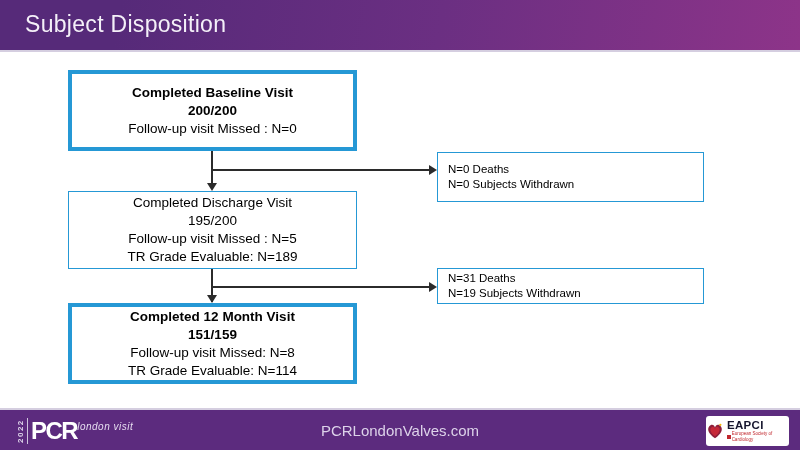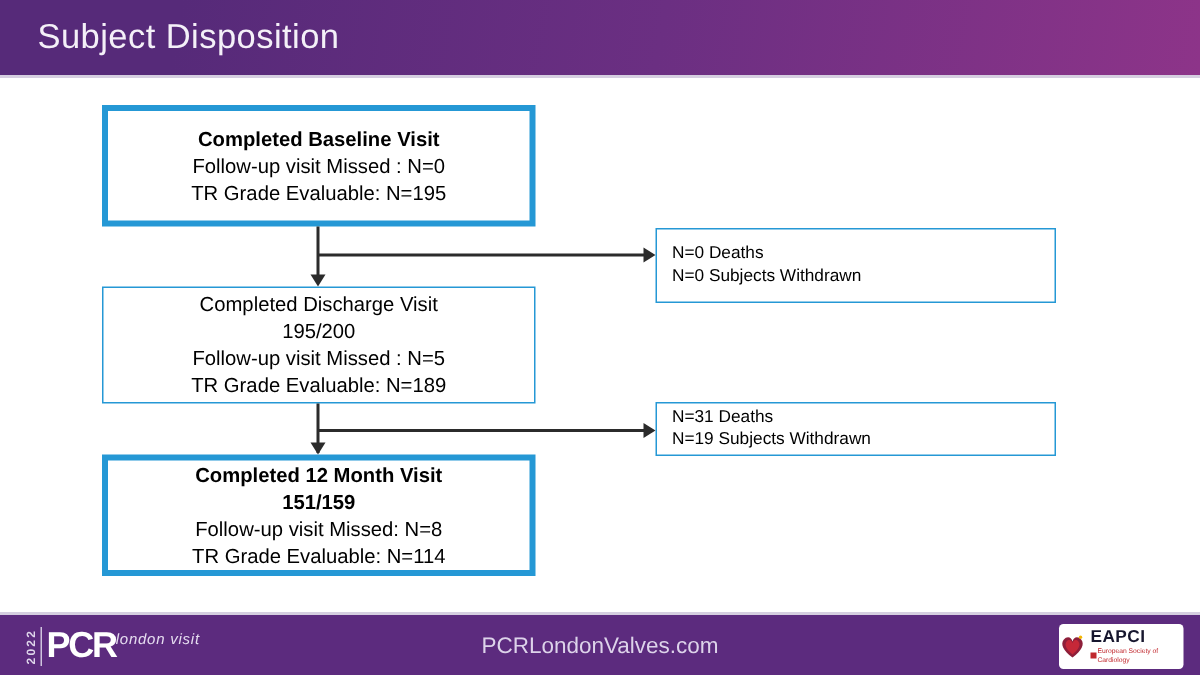--- a/index.html
+++ b/index.html
@@ -108,22 +108,22 @@
 <body>
 
 <div class="slide">
 
   <div class="header">
     <div class="header-title">Subject Disposition</div>
   </div>
 
   <div class="box box1 em">
     <div class="box-title">Completed Baseline Visit</div>
+    <div class="box-ratio">200/200</div>
     <div class="box-line">Follow-up visit Missed : N=0</div>
-    <div class="box-line">TR Grade Evaluable: N=195</div>
   </div>
 
   <div class="box box2">
     <div class="box-title">Completed Discharge Visit</div>
     <div class="box-ratio">195/200</div>
     <div class="box-line">Follow-up visit Missed : N=5</div>
     <div class="box-line">TR Grade Evaluable: N=189</div>
   </div>
 
   <div class="box box3 em">

